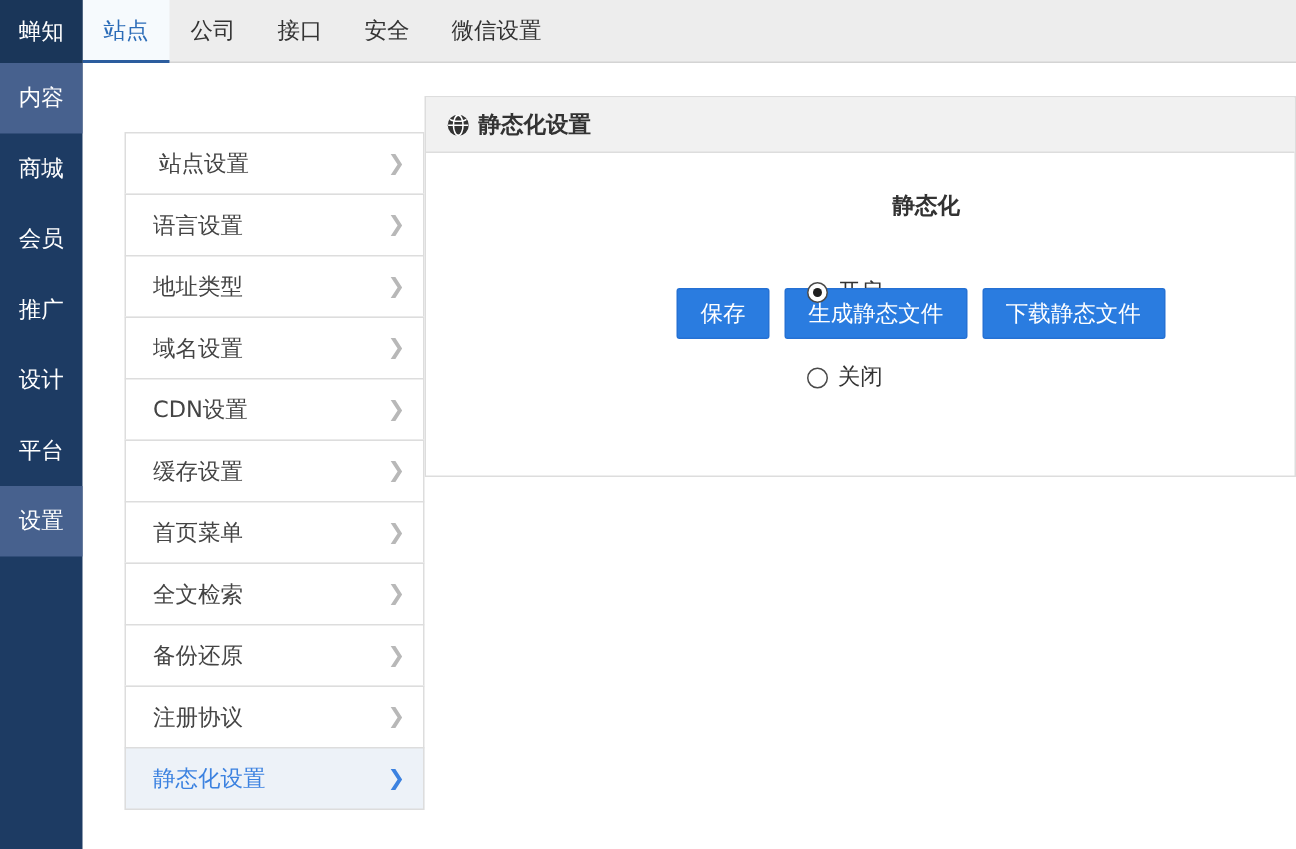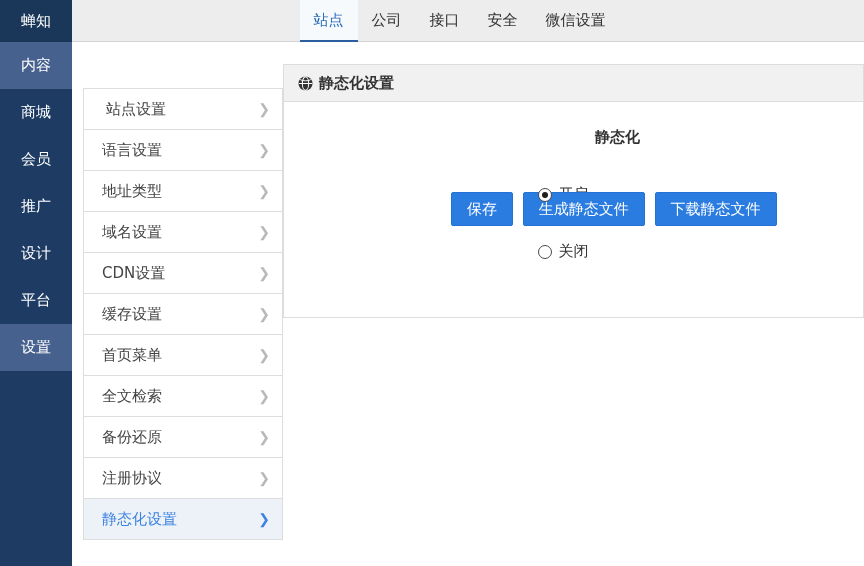--- a/index.html
+++ b/index.html
@@ -5,38 +5,38 @@
   * { margin:0; padding:0; box-sizing:border-box; }
   html,body { width:864px; height:566px; }
   body {
     position:relative; overflow:hidden; background:#ffffff;
     font-family:"DejaVu Sans","Liberation Sans",sans-serif;
     font-size:15px; color:#333;
   }
 
   
   .sidebar {
-    position:absolute; left:0; top:0; width:72px; height:566px;
+    position:absolute; left:0; top:0; width:55px; height:566px;
     background:#1d3b63; z-index:3;
   }
   .logo {
     height:42px; line-height:42px; text-align:center;
     color:#ffffff; font-size:15px; background:#1a3659;
   }
   .side-item {
     height:47px; line-height:47px; text-align:center;
     color:#ffffff; font-size:15px; cursor:pointer;
   }
   .side-item.hl { background:#47618e; }
 
   
   .topbar {
     position:absolute; left:55px; top:0; right:0; height:42px;
     background:#ededed; border-bottom:1px solid #d4d4d4;
-    display:flex; z-index:2;justify-content:center;
+    display:flex; z-index:2;
   }
   .tab {
     height:42px; line-height:40px; padding:0 14px;
     font-size:15px; color:#333; cursor:pointer;
   }
   .tab.active {
     background:#f6fafd; color:#2b6cb8;
     border-bottom:2px solid #2c5d9e;
   }
   .tab-wx { padding:0 14px; }

